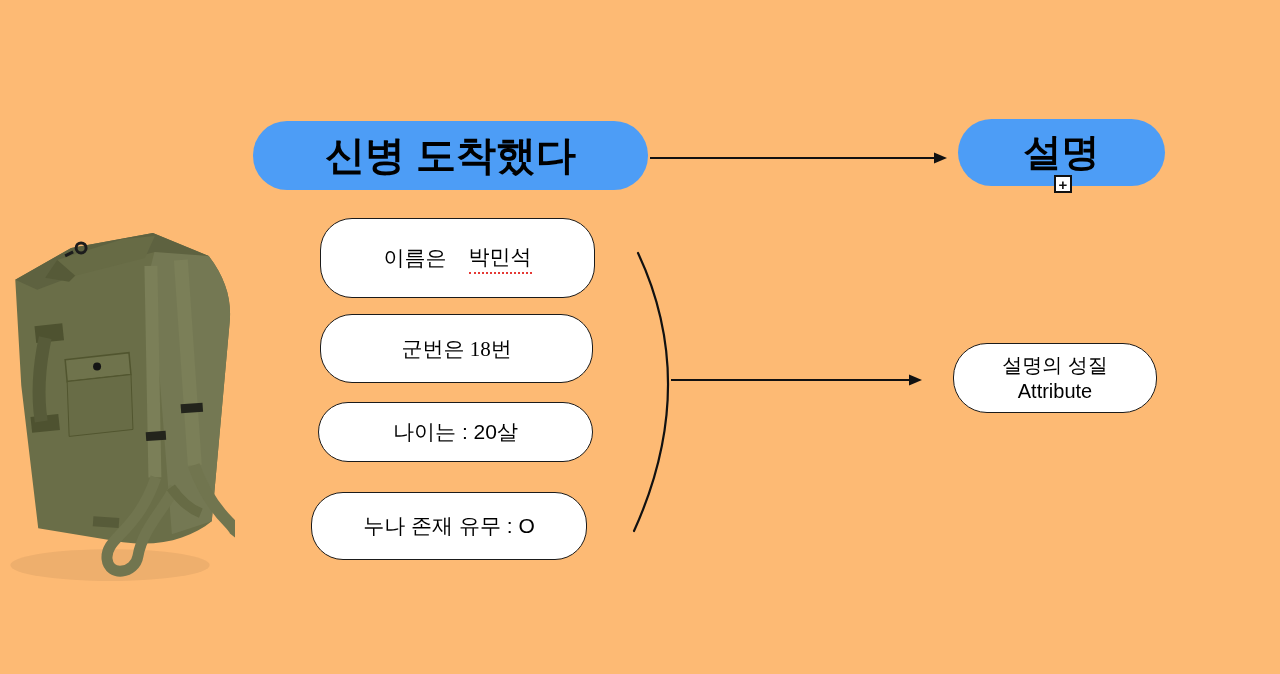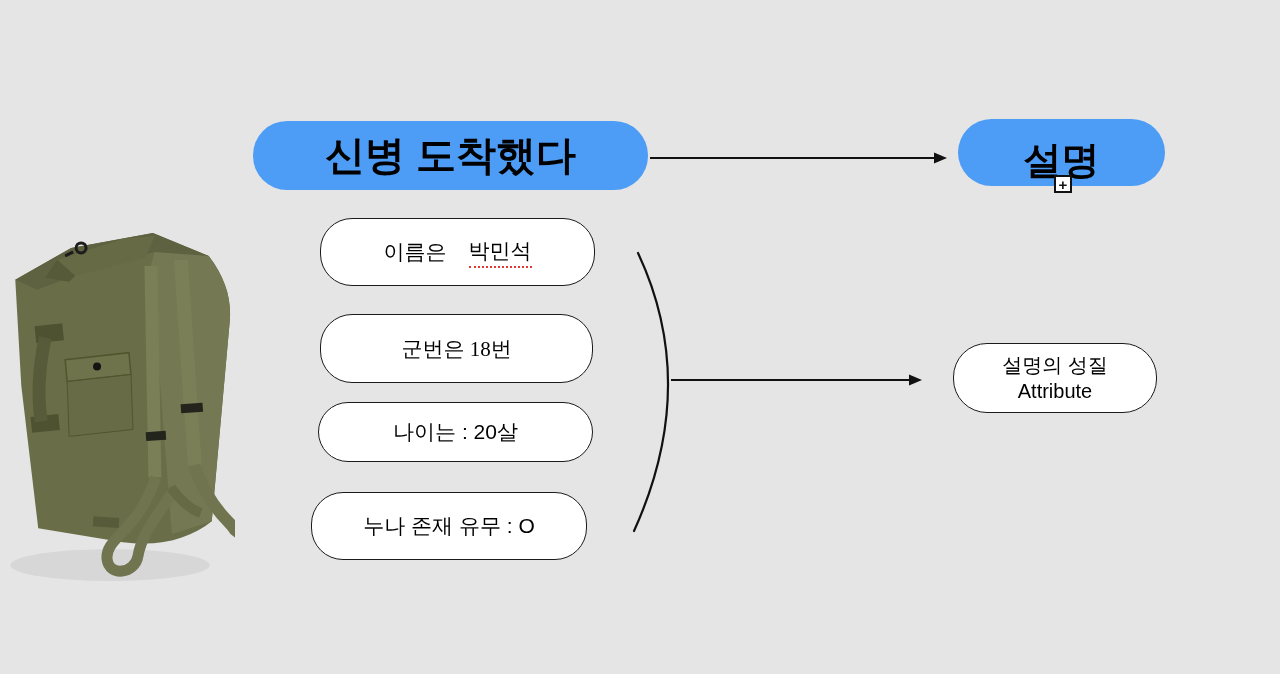--- a/index.html
+++ b/index.html
@@ -1,29 +1,29 @@
 <!DOCTYPE html>
 <html><head>
 <meta charset="utf-8">
 <style>
   html,body{margin:0;padding:0;background:#fff;}
   .canvas{
-    position:relative;width:1280px;height:674px;background:#e5e5e5;overflow:hidden;
+    position:relative;width:1280px;height:674px;background:#fdba74;overflow:hidden;
     font-family:"Liberation Sans","DejaVu Sans",sans-serif;color:#000;
   }
   .connectors{position:absolute;left:0;top:0;width:1280px;height:674px;pointer-events:none;}
   .node{
     position:absolute;display:flex;align-items:center;justify-content:center;
     box-sizing:border-box;text-align:center;cursor:default;
   }
   .blue{background:#4D9DF6;border-radius:34px;}
   .root{left:253px;top:121px;width:395px;height:69px;font-size:40px;font-weight:600;letter-spacing:0px;}
-  .topic{left:958px;top:119px;width:207px;height:67px;font-size:38px;font-weight:600;align-items:flex-end;}
+  .topic{left:958px;top:119px;width:207px;height:67px;font-size:38px;font-weight:600;}
   .white{background:#fff;border:1.7px solid #1b1b1b;border-radius:32px;font-size:21px;font-weight:500;}
-  .leaf-a{left:320px;top:218px;width:275px;height:68px;}
+  .leaf-a{left:320px;top:218px;width:275px;height:80px;}
   .leaf-b{left:320px;top:314px;width:273px;height:69px;font-family:Liberation Serif, serif;}
   .leaf-c{left:318px;top:402px;width:275px;height:60px;}
   .leaf-d{left:311px;top:492px;width:276px;height:68px;}
   .result{left:953px;top:343px;width:204px;height:70px;font-size:20px;font-weight:500;line-height:26px;flex-direction:column;border-radius:34px;}
   .misspell{border-bottom:2px dotted #E53935;padding-bottom:1px;margin-left:22px;}
   .expand-btn{
     position:absolute;left:1054px;top:175px;width:18px;height:18px;box-sizing:border-box;
     background:#fff;border:2px solid #111;color:#111;font-size:15px;line-height:13px;
     display:flex;align-items:center;justify-content:center;padding:0;cursor:pointer;
     font-family:"Liberation Sans",sans-serif;font-weight:700;z-index:5;

